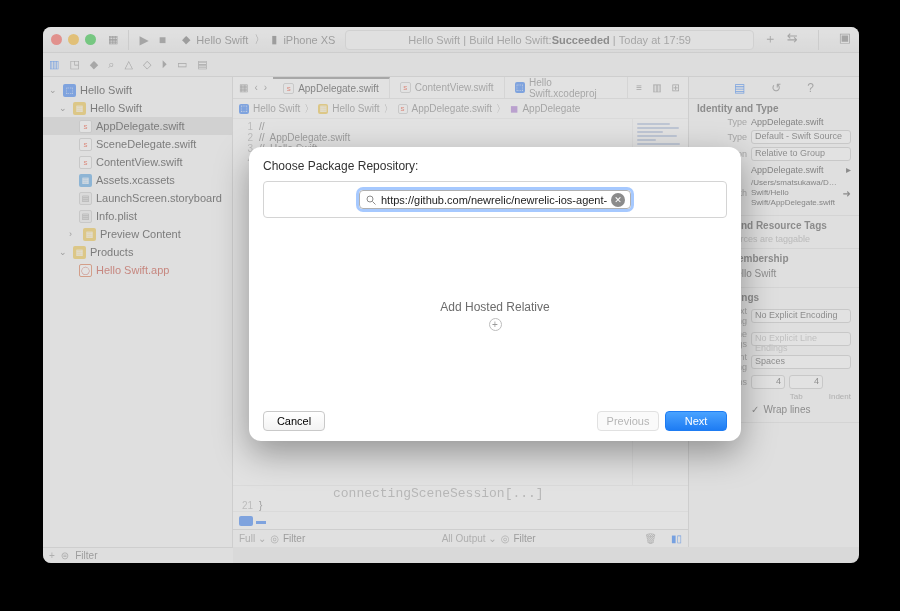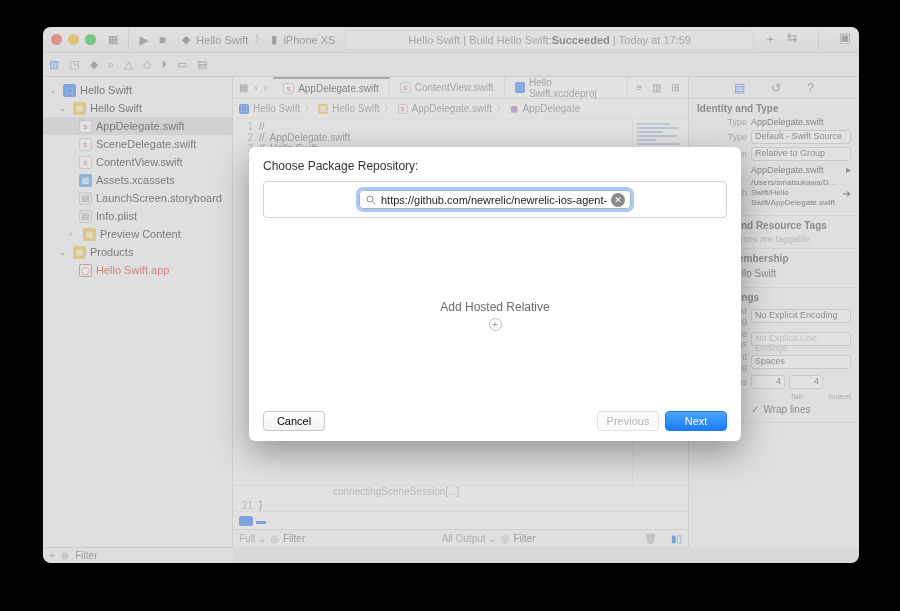--- a/index.html
+++ b/index.html
@@ -45,21 +45,21 @@
   .sect h4{font-size:10px;font-weight:600;color:#555;margin-bottom:3px;}
   .row{display:flex;align-items:center;margin-bottom:3px;gap:4px;}
   .row label{width:50px;text-align:right;color:#888;font-size:9px;}
   .row .val{flex:1;font-size:9px;color:#444;overflow:hidden;text-overflow:ellipsis;}
   .row select,.row .combo{flex:1;font-size:9px;height:14px;border:1px solid #ccc;border-radius:3px;background:#fff;padding:0 3px;color:#555;}
   .footer{position:absolute;bottom:0;left:0;width:190px;height:16px;border-top:1px solid #d7d7d7;background:#f6f6f6;display:flex;align-items:center;padding:0 6px;gap:6px;font-size:10px;color:#999;}
   .footer input{border:none;background:transparent;font-size:10px;flex:1;outline:none;}
 
   
   .overlay{position:absolute;inset:0;background:rgba(0,0,0,.08);}
-  .sheet{position:absolute;left:206px;top:120px;width:492px;height:294px;background:#fff;border-radius:6px;box-shadow:0 12px 34px rgba(0,0,0,.35);display:flex;flex-direction:column;padding:12px 14px 10px;}
+  .sheet{position:absolute;left:206px;top:120px;width:492px;height:294px;background:#fff;border-radius:12px;box-shadow:0 12px 34px rgba(0,0,0,.35);display:flex;flex-direction:column;padding:12px 14px 10px;}
   .sheet h3{font-size:12px;font-weight:400;color:#333;margin-bottom:8px;}
   .searchwrap{border:1px solid #d4d4d4;border-radius:4px;padding:8px;margin-bottom:8px;}
   .search{display:flex;align-items:center;height:19px;border:1px solid #b0b0b0;border-radius:4px;box-shadow:0 0 0 3px rgba(0,100,255,.35);margin:0 auto;width:272px;padding:0 5px;}
   .search svg{flex:none;}
   .search input{flex:1;border:none;outline:none;font-size:11px;padding:0 4px;color:#222;}
   .clear{width:14px;height:14px;border-radius:50%;background:#8b8b8b;color:#fff;display:flex;align-items:center;justify-content:center;font-size:9px;cursor:pointer;}
   .hosted{flex:1;display:flex;flex-direction:column;align-items:center;justify-content:center;color:#9a9a9a;}
   .hosted .t1{font-size:12px;color:#6c6c6c;margin-bottom:4px;}
   .hosted .t2{font-size:10px;display:flex;align-items:center;gap:6px;}
   .plus{width:13px;height:13px;border:1px solid #bdbdbd;border-radius:50%;display:inline-flex;align-items:center;justify-content:center;font-size:10px;color:#9a9a9a;}
@@ -234,21 +234,21 @@
             <div class="mm-line" style="width:65%"></div>
             <div class="mm-line" style="width:78%"></div>
             <div class="mm-line" style="width:50%"></div>
             <div class="mm-line" style="width:88%"></div>
             <div class="mm-line" style="width:60%"></div>
             <div class="mm-line" style="width:72%"></div>
         </div>
       </div>
 
       <div style="background:#fff;border-top:1px solid #eee;">
-        <div style="font-family:Liberation Sans, sans-serif;font-size:10px;color:#a9a9a9;padding-left:100px;height:14px;">connectingSceneSession[...]</div>
+        <div style="font-family:Liberation Mono, monospace;font-size:13px;color:#a9a9a9;padding-left:100px;height:14px;">connectingSceneSession[...]</div>
         <div class="ln21">
             <span class="g">21</span>
             <span class="b">}</span>
           </div>
         <div class="ln21" style="height:18px;border-top:1px solid #eee;padding-left:6px;align-items:center;">
           <span class="blue-box"></span>
           <span style="color:#3b82f6">▬</span>
         </div>
       </div>
       <div class="bottombar">

